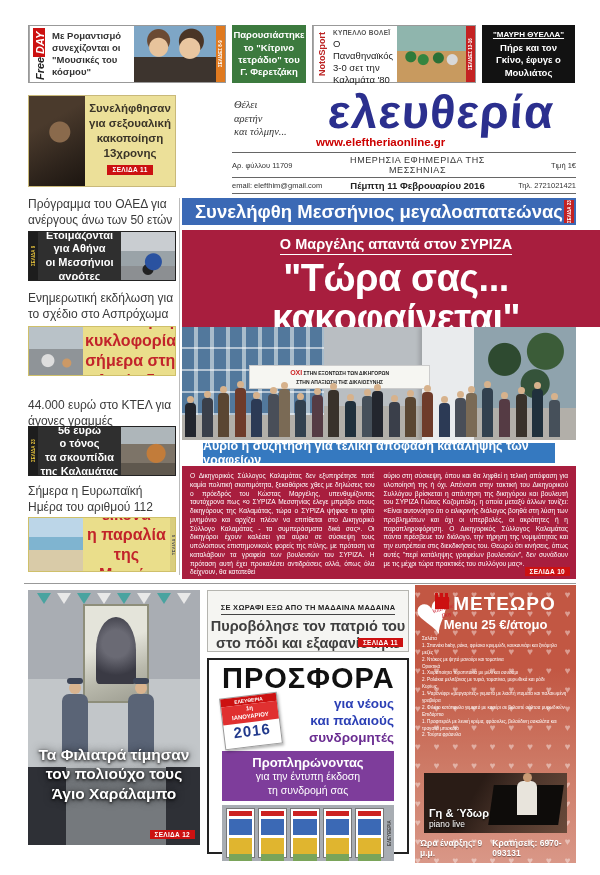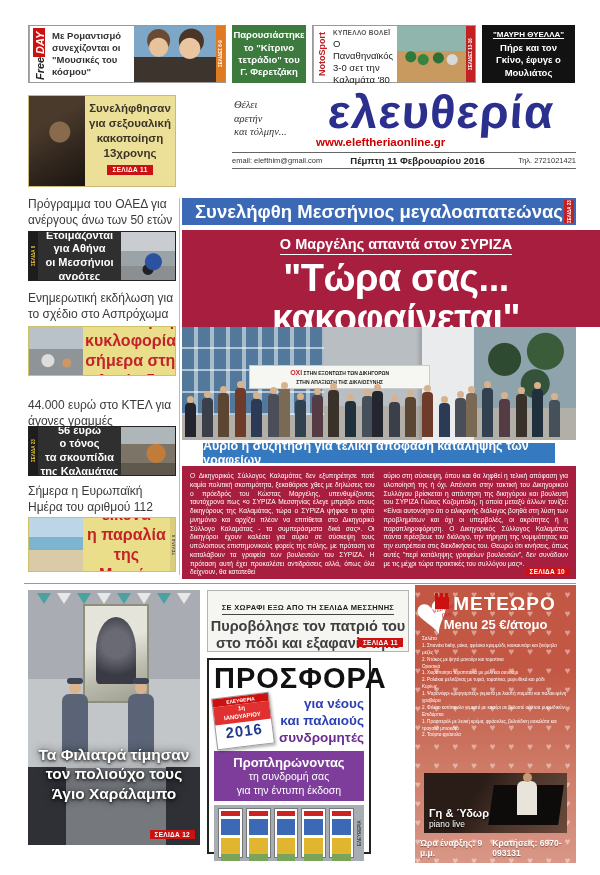--- a/index.html
+++ b/index.html
@@ -147,22 +147,22 @@
      font-size:15.5px;line-height:1.25;text-shadow:0 1px 3px #000,0 0 8px rgba(0,0,0,.7);}
   .filiatra .tag{position:absolute;right:5px;bottom:6px;}
 
   
   .shoot{position:absolute;left:207px;top:590px;width:202px;height:62px;background:#f5f5f2;border:1px solid #b5b5b0;
      box-sizing:border-box;text-align:center;padding-top:5px;}
   .shoot .kick{display:inline-block;font-size:7.5px;font-weight:bold;color:#222;letter-spacing:.3px;
      border-bottom:1px solid #444;padding-bottom:2px;}
   .shoot .head{font-size:14.5px;color:#3f3f3f;font-weight:600;line-height:1.2;margin-top:3px;}
   .shoot .tag{position:absolute;right:5px;bottom:4px;}
-  .prosfora{position:absolute;left:207px;top:658px;width:164px;height:196px;border:2px solid #222;background:#fff;
-     box-sizing:border-box;padding:3px 5px;}
+  .prosfora{position:absolute;left:207px;top:658px;width:202px;height:196px;border:2px solid #222;background:#fff;
+     box-sizing:border-box;padding:3px 13px;}
   .pf-title{text-align:center;font-size:29px;font-weight:900;color:#111;letter-spacing:1px;line-height:1.05;}
   .pf-row{display:flex;align-items:center;margin-top:2px;}
   .calendar{width:56px;height:50px;transform:rotate(-7deg);border:1px solid #999;background:#fff;
      box-shadow:1px 2px 3px rgba(0,0,0,.3);flex:0 0 56px;text-align:center;}
   .cal-brand{background:#cc1111;color:#fff;font-size:5px;font-weight:bold;padding:1px 0;}
   .cal-mid{background:#e03030;color:#fff;font-size:6px;font-weight:bold;padding:1px 0;line-height:1.3;}
   .cal-year{font-size:15px;font-weight:900;color:#223a8c;letter-spacing:1px;}
   .pf-lines{flex:1;text-align:right;font-weight:bold;line-height:1.25;}
   .pf-l1,.pf-l2{font-size:13.5px;color:#2b3fb5;}
   .pf-l3{font-size:13.5px;color:#6a2c91;}
@@ -243,20 +243,25 @@
     </div>
   </div>
   <div class="mast">
     <div class="slogan prel">Θέλει
 αρετήν
 και τόλμην...</div>
     <div class="logo">ελευθερία</div>
     <div class="site">www.eleftheriaonline.gr</div>
     <div class="mrows">
       <div class="mrow">
+        <span class="l">Αρ. φύλλου 11709</span>
+        <span class="c msub">ΗΜΕΡΗΣΙΑ ΕΦΗΜΕΡΙΔΑ ΤΗΣ ΜΕΣΣΗΝΙΑΣ</span>
+        <span class="r">Τιμή 1€</span>
+      </div>
+      <div class="mrow">
         <span class="l">email: elefthim@gmail.com</span>
         <span class="c mdate">Πέμπτη 11 Φεβρουαρίου 2016</span>
         <span class="r">Τηλ. 2721021421</span>
       </div>
     </div>
   </div>
 
   <div class="bluebanner">
     <span>Συνελήφθη Μεσσήνιος μεγαλοαπατεώνας</span>
     <span class="vtag vtxt">ΣΕΛΙΔΑ 23</span>
@@ -418,21 +423,21 @@
     <div class="man" style="left:100px;top:104px;"></div>
     <div class="sil" style="left:0;width:38px;"></div>
     <div class="sil" style="right:0;width:34px;"></div>
     <div class="fil-cap prel">Τα Φιλιατρά τίμησαν
 τον πολιούχο τους
 Άγιο Χαράλαμπο</div>
     <span class="tag">ΣΕΛΙΔΑ 12</span>
   </div>
 
   <div class="shoot">
-    <div class="kick">ΣΕ ΧΩΡΑΦΙ ΕΞΩ ΑΠΟ ΤΗ ΣΕΛΙΔΑ ΜΕΣΣΗΝΗΣ</div>
+    <div class="kick">ΣΕ ΧΩΡΑΦΙ ΕΞΩ ΑΠΟ ΤΗ ΜΑΔΑΙΝΑ ΜΑΔΑΙΝΑ</div>
     <div class="head prel">Πυροβόλησε τον πατριό του
 στο πόδι και εξαφανίστηκε</div>
     <span class="tag">ΣΕΛΙΔΑ 11</span>
   </div>
 
   <div class="prosfora">
     <div class="pf-title">ΠΡΟΣΦΟΡΑ</div>
     <div class="pf-row">
       <div class="calendar">
         <div class="cal-brand">ΕΛΕΥΘΕΡΙΑ</div>
@@ -443,22 +448,22 @@
         <div class="cal-year">2016</div>
       </div>
       <div class="pf-lines">
         <div class="pf-l1">για νέους</div>
         <div class="pf-l2">και παλαιούς</div>
         <div class="pf-l3">συνδρομητές</div>
       </div>
     </div>
     <div class="purple">
       <div class="t">Προπληρώνοντας</div>
+      <div class="s">για την έντυπη έκδοση</div>
       <div class="s">τη συνδρομή σας</div>
-      <div class="s">για την έντυπη έκδοση</div>
     </div>
     <div class="thumbs" id="thumbs">
         <div class="thumb"></div>
         <div class="thumb"></div>
         <div class="thumb"></div>
         <div class="thumb"></div>
         <div class="thumb"></div>
       <div class="vlabel vtxt">ΕΛΕΥΘΕΡΙΑ</div>
     </div>
   </div>

